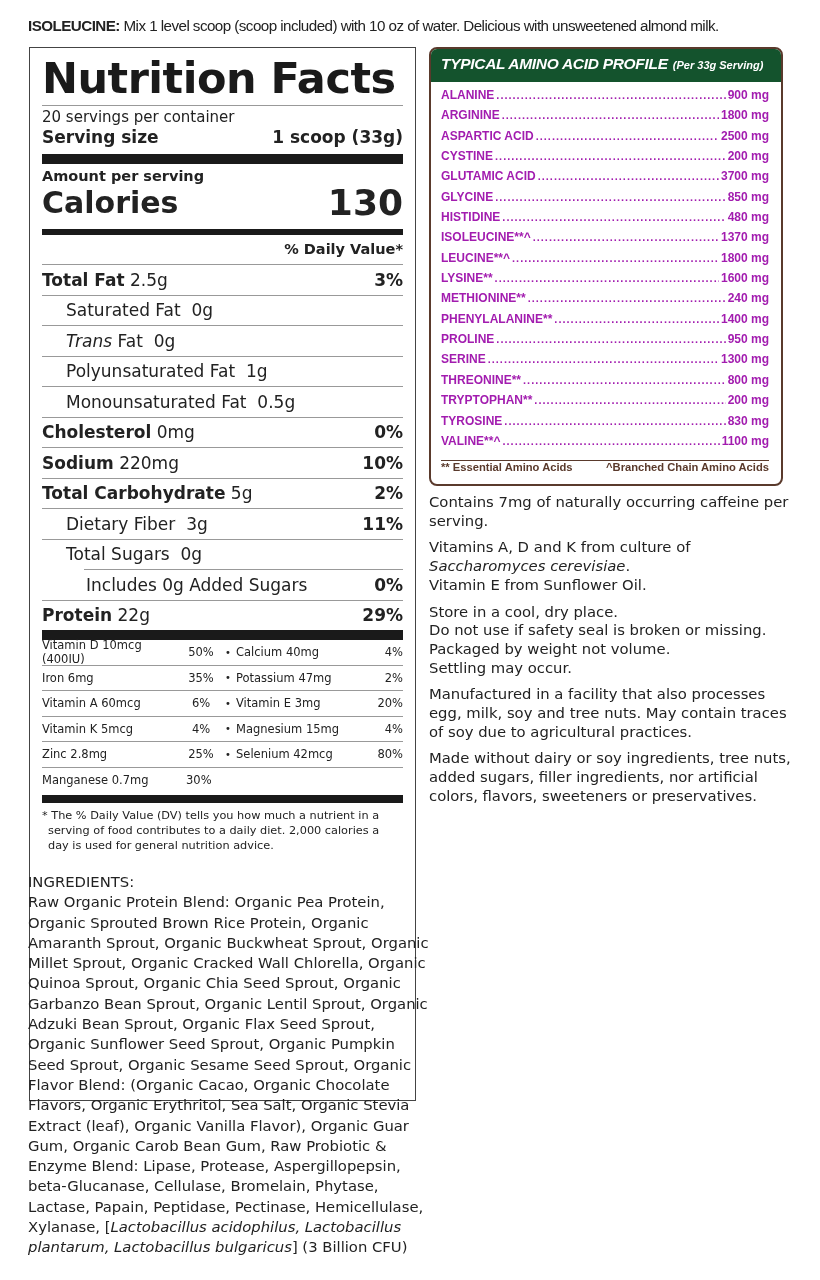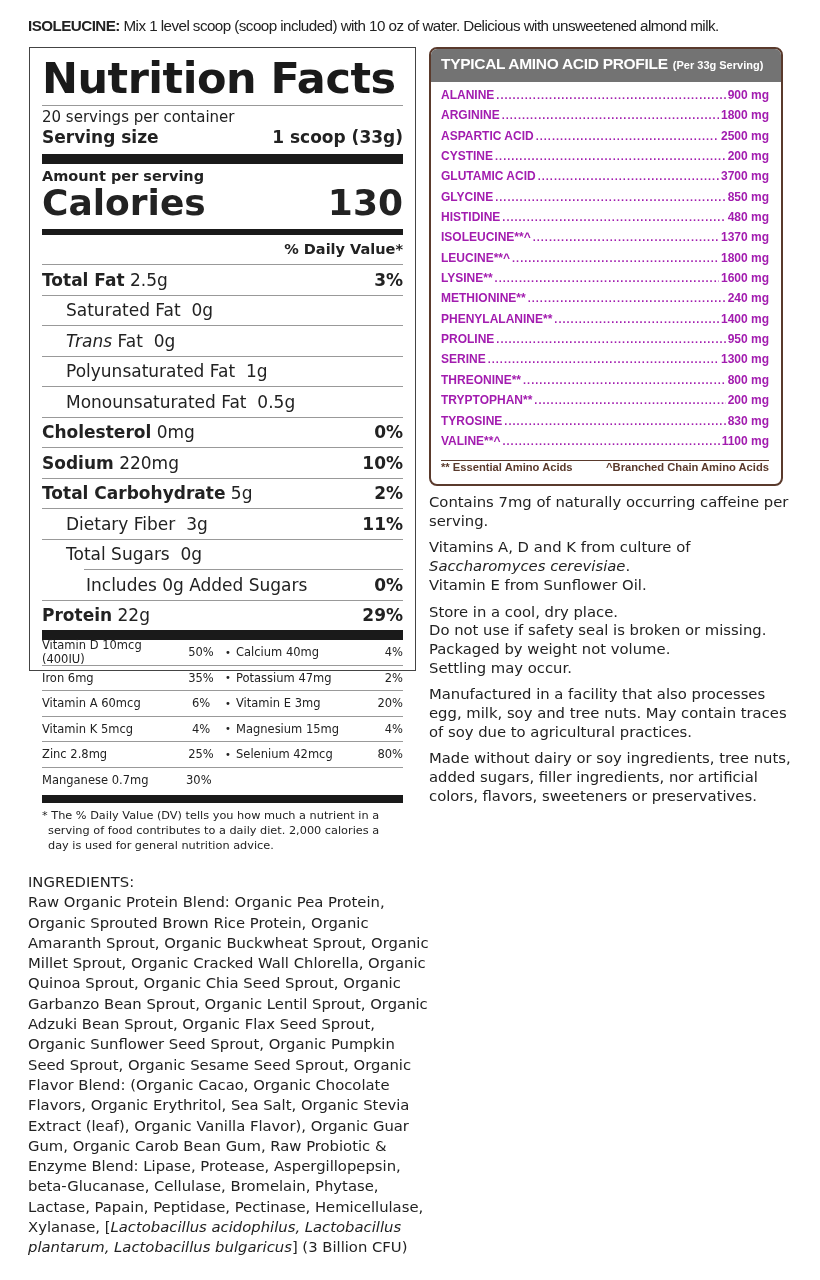--- a/index.html
+++ b/index.html
@@ -3,30 +3,30 @@
   <meta charset="utf-8">
   <style>
     * { box-sizing: border-box; margin: 0; padding: 0; }
     html, body { width: 820px; height: 1280px; background: #ffffff; overflow: hidden; }
     body { font-family: "DejaVu Sans", "Liberation Sans", sans-serif; color: #222; position: relative; }
 
     .directions { position: absolute; left: 28px; top: 17px; font-size: 15.2px; letter-spacing: -0.55px; color: #222; white-space: nowrap; font-family: "Liberation Sans", sans-serif; }
     .directions b { font-weight: bold; }
 
     
-    .nf { position: absolute; left: 29px; top: 47px; width: 387px; height: 624px; border: 1.5px solid #444; padding: 0 12px 4px 12px; }
+    .nf { position: absolute; left: 29px; top: 47px; width: 387px; height: 1054px; border: 1.5px solid #444; padding: 0 12px 4px 12px; }
     .nf-title { font-family: "DejaVu Sans", sans-serif; font-weight: bold; font-size: 43px; letter-spacing: -0.5px; line-height: 54px; margin-top: 3px; color: #1a1a1a; white-space: nowrap; }
     .hair { height: 1px; background: #999; }
     .rule-thick { height: 10px; background: #1a1a1a; }
     .rule-med { height: 6px; background: #1a1a1a; }
     .servings { font-size: 15px; color: #222; margin-top: 2px; line-height: 18px; }
     .serving-size { display: flex; justify-content: space-between; font-weight: bold; font-size: 17px; line-height: 22px; margin-bottom: 6px; }
     .amount { font-weight: bold; font-size: 14.5px; margin-top: 3px; line-height: 18px; }
     .calories { display: flex; justify-content: space-between; align-items: flex-end; font-weight: bold; line-height: 44px; margin-top: -4px; margin-bottom: 4px; }
-    .calories .lbl { font-size: 36px; }
+    .calories .lbl { font-size: 30px; }
     .calories .val { font-size: 36px; }
     .dv-head { text-align: right; font-weight: bold; font-size: 14.5px; line-height: 22px; margin-top: 3px; margin-bottom: 4px; }
     .row { display: flex; justify-content: space-between; align-items: center; height: 30.5px; font-size: 17px; border-top: 1.5px solid #999; }
     .row .name b { font-weight: bold; }
     .row .pct { font-weight: bold; }
     .row.ind1 .name { padding-left: 24px; }
     .row.ind2 { margin-left: 42px; }
     .row.ind2 .name { padding-left: 2px; }
 
     .micro { font-size: 11.5px; }
@@ -34,21 +34,21 @@
     .mrow:last-child { border-bottom: none; }
     .mrow .a { width: 140px; }
     .mrow .ap { width: 38px; text-align: center; }
     .mrow .dot { width: 16px; text-align: center; font-size: 10px; }
     .mrow .b { flex: 1; }
     .mrow .bp { width: 40px; text-align: right; }
     .footnote { font-size: 11.3px; line-height: 15px; margin-top: 5px; padding-left: 6px; text-indent: -6px; }
 
     
     .amino { position: absolute; left: 429px; top: 47px; width: 354px; height: 439px; border: 2px solid #5a3a2c; border-radius: 8px; overflow: hidden; }
-    .amino-head { background: #737373; color: #fff; height: 33px; padding: 5px 10px 0 10px; white-space: nowrap; }
+    .amino-head { background: #14532d; color: #fff; height: 33px; padding: 5px 10px 0 10px; white-space: nowrap; font-style: italic; }
     .amino-head .t { font-weight: bold; font-size: 15.5px; letter-spacing: -0.3px; font-family: "Liberation Sans", sans-serif; }
     .amino-head .s { font-weight: bold; font-size: 11px; font-family: "Liberation Sans", sans-serif; }
     .amino-list { padding: 6px 12px 0 10px; }
     .arow { display: flex; align-items: baseline; height: 20.35px; color: #a21caf; font-weight: bold; font-size: 12px; font-family: "Liberation Sans", sans-serif; white-space: nowrap; overflow: hidden; }
     .arow .n { flex: none; }
     .arow .dots { flex: 1; overflow: hidden; margin: 0 2px; letter-spacing: 1px; font-size: 11px; }
     .arow .dots::before { content: "................................................................................................"; }
     .arow .v { flex: none; }
     .amino-foot { margin: 6px 12px 0 10px; border-top: 1.5px solid #5a3a2c; display: flex; justify-content: space-between; color: #5a3a2c; font-weight: bold; font-size: 11.2px; font-family: "Liberation Sans", sans-serif; }
 

